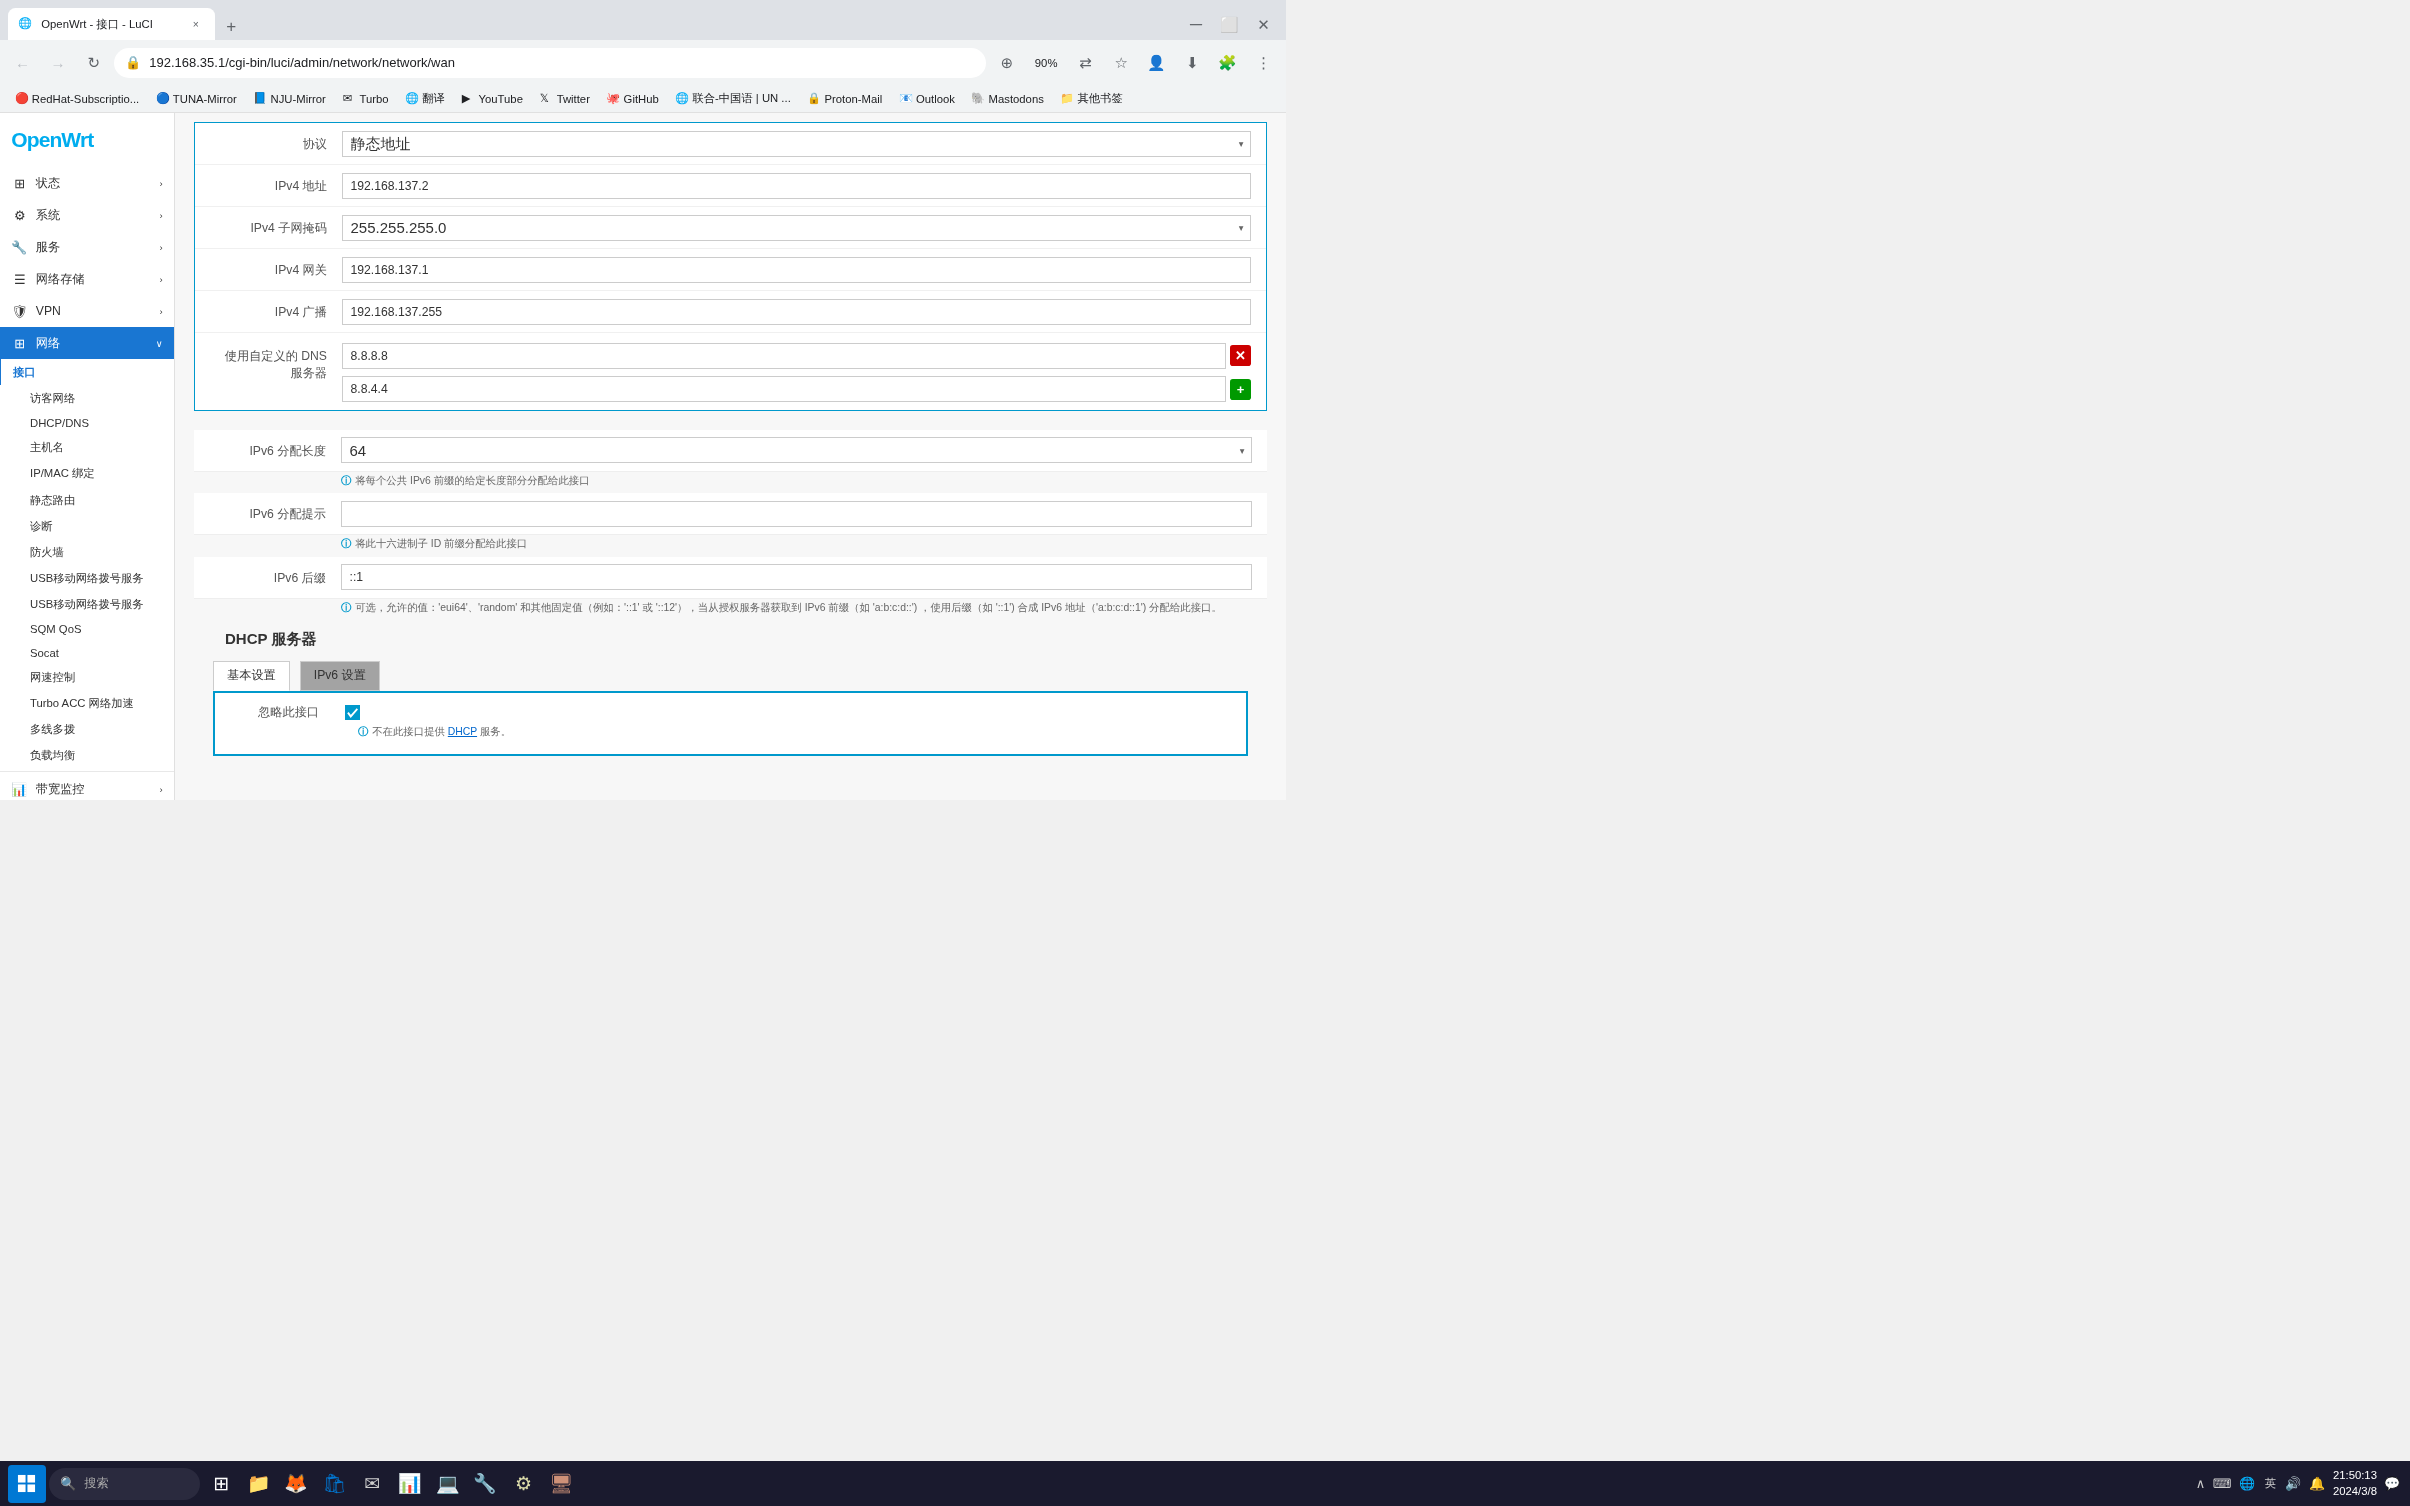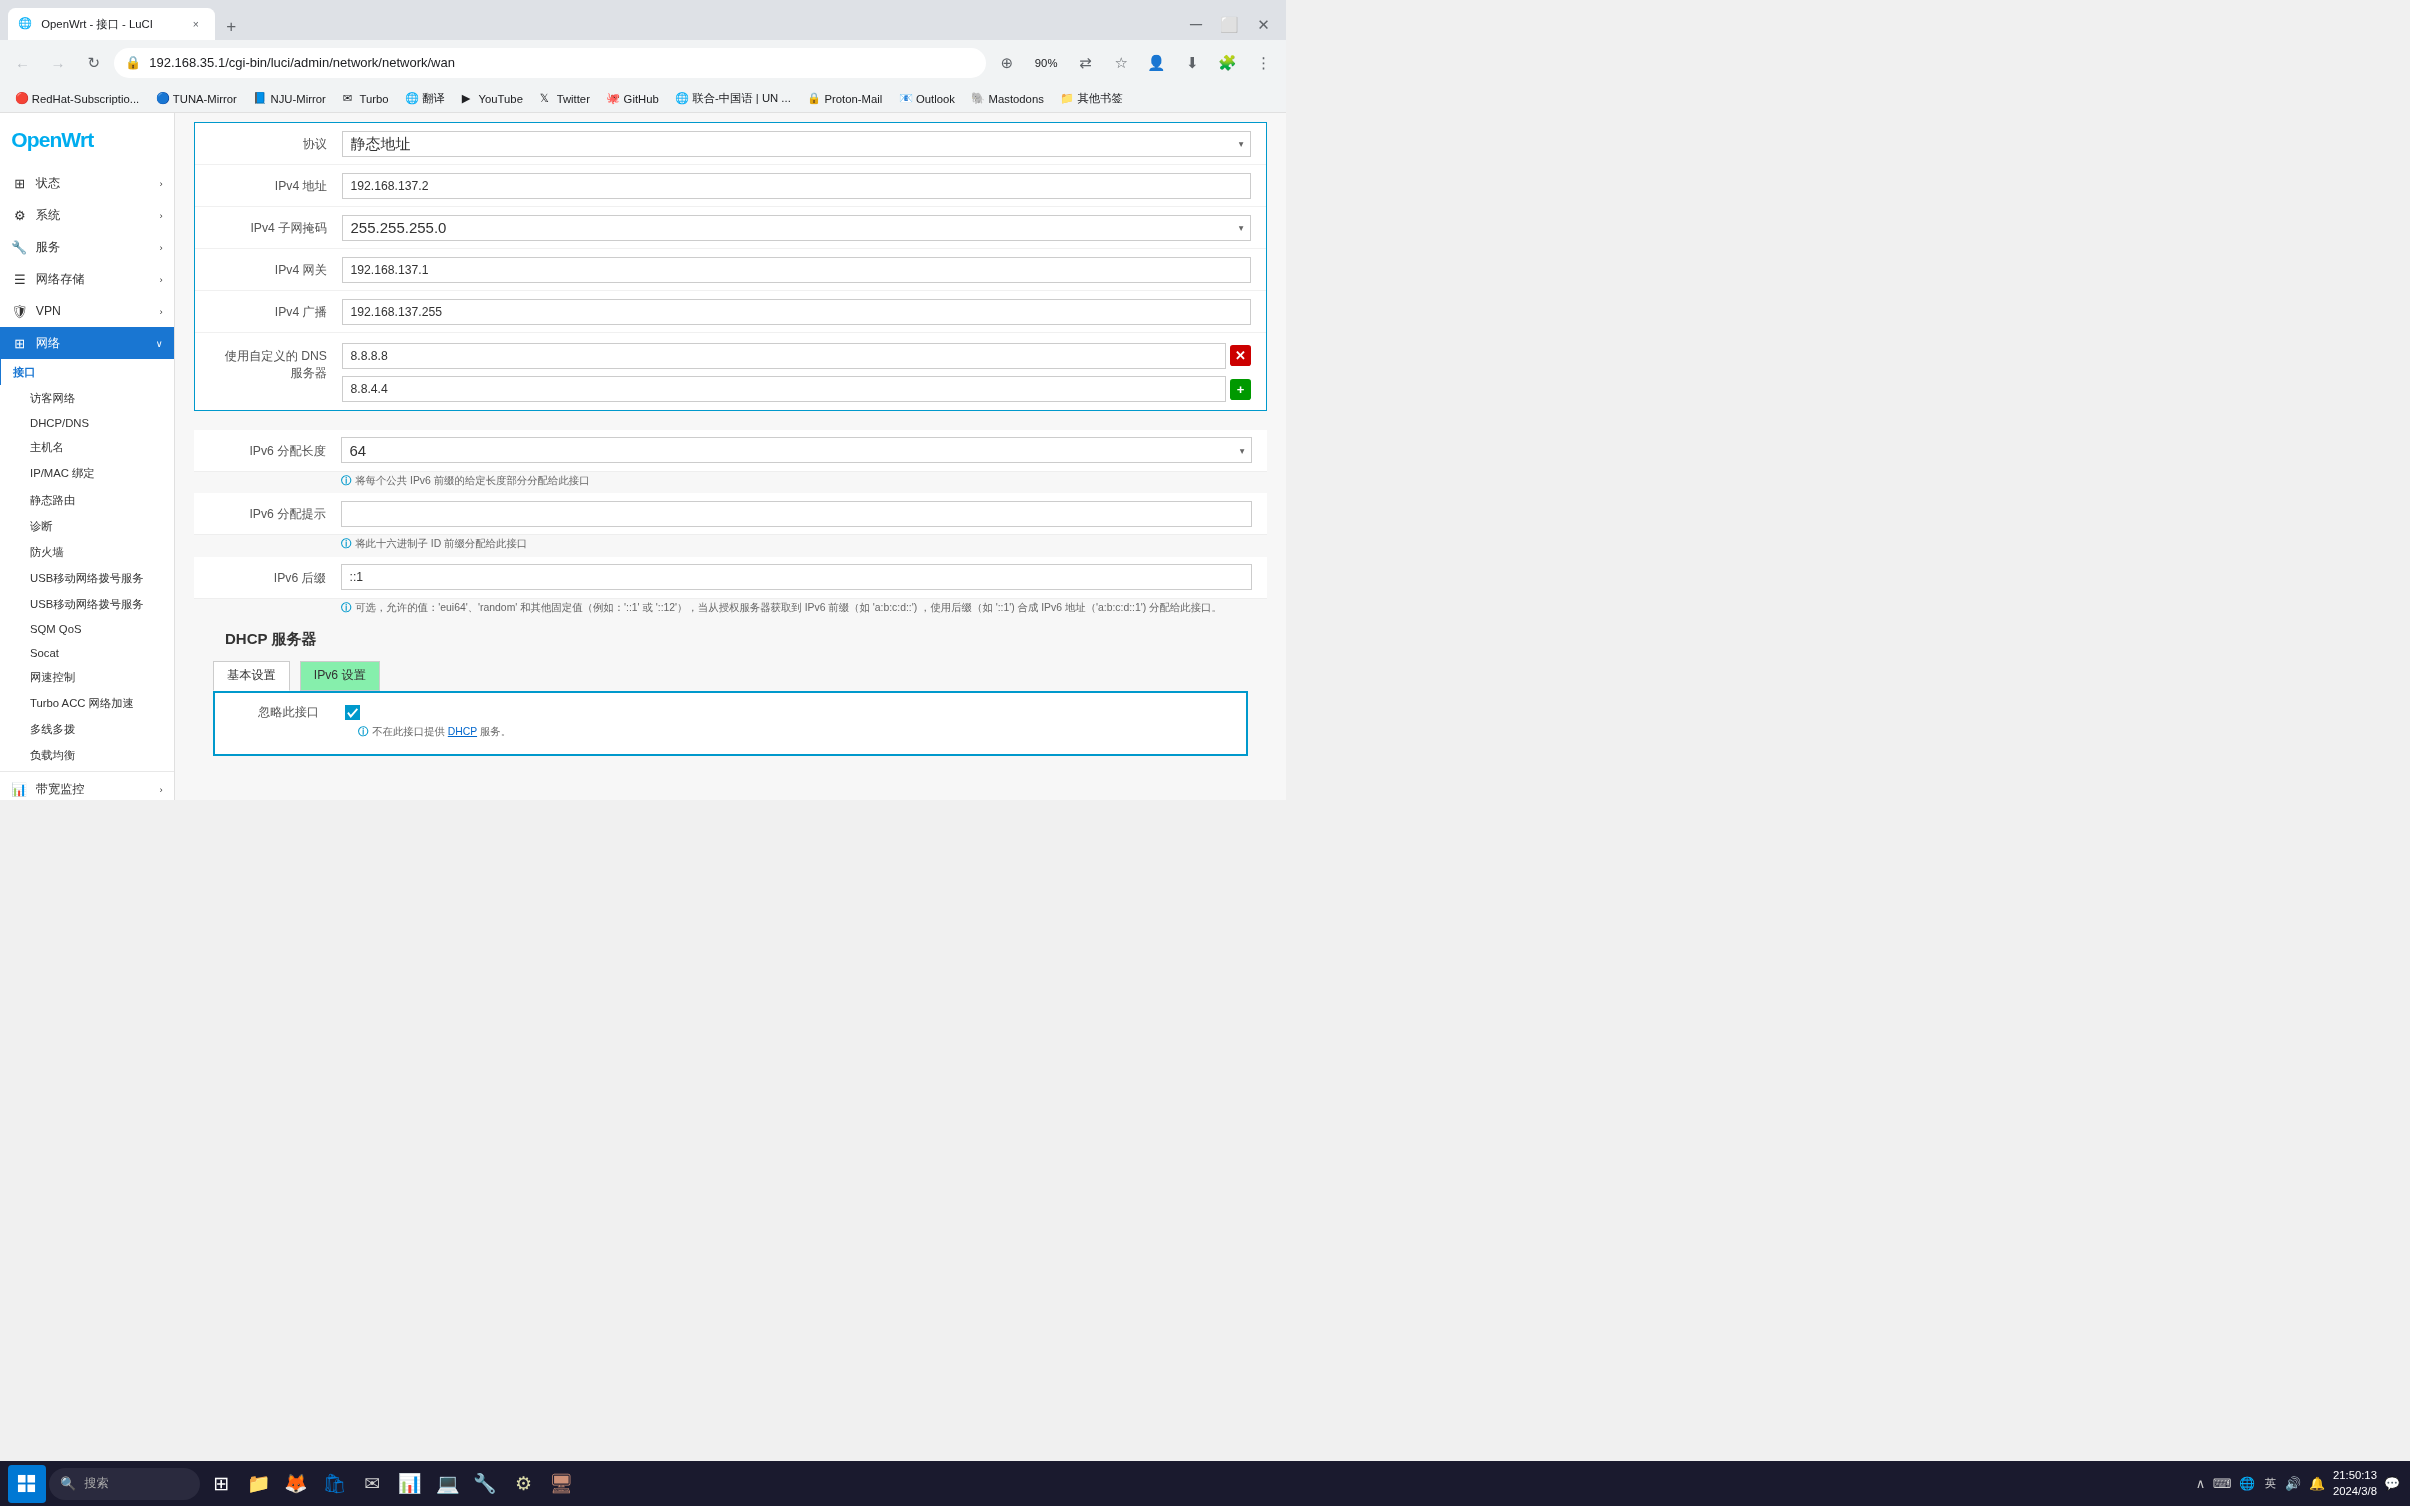--- a/index.html
+++ b/index.html
@@ -67,21 +67,21 @@
     .dns-btn-green { background: #009900; color: white; }
     .dns-inputs-container { display: flex; flex-direction: column; width: 100%; gap: 3.8px; }
     
     .form-hint { font-size: 10.4px; color: #666; padding: 1.9px 15px 5.6px 147px; display: flex; align-items: flex-start; gap: 3.8px; }
     .hint-icon { color: #0099cc; font-weight: bold; flex-shrink: 0; }
 
     
     .dhcp-section { padding: 0 19px; }
     .dhcp-title { font-size: 15px; font-weight: bold; color: #333; margin-bottom: 11.3px; margin-left: 12px; }
     .tabs { display: flex; gap: 10px; margin-bottom: 0; }
-    .tab { padding: 5.6px 13px; font-size: 12.2px; cursor: pointer; border: 0.9px solid #cccccc; background: #86efac; color: #333; }
+    .tab { padding: 5.6px 13px; font-size: 12.2px; cursor: pointer; border: 0.9px solid #cccccc; background: #a3a3a3; color: #333; }
     .tab.active { background: #ffffff; border-bottom: 0.9px solid #ffffff; color: #333; font-weight: 500; }
     .tab-content { border: 0.9px solid #cccccc; background: #ffffff; }
     .checkbox-styled { width: 15px; height: 15px; border: 1.9px solid #0099cc; background: #0099cc; display: flex; align-items: center; justify-content: center; cursor: pointer; flex-shrink: 0; }
     .checkbox-styled svg { width: 11.3px; height: 11.3px; }
     .dhcp-hint { font-size: 10.4px; color: #666; padding: 3.8px 15px 3.8px 128px; display: flex; align-items: center; gap: 3.8px; }
 
     
     .taskbar { position: fixed; bottom: 0; left: 0; right: 0; height: 45px; background: #1a1a2e; display: flex; align-items: center; padding: 0 7.5px; gap: 3.8px; z-index: 100; }
     .taskbar-start { width: 38px; height: 38px; background: #0078d4; border-radius: 3.8px; display: flex; align-items: center; justify-content: center; cursor: pointer; }
     .taskbar-search { display: flex; align-items: center; background: #2a2a3e; border-radius: 19px; height: 32px; padding: 0 11.3px; gap: 7.5px; min-width: 151px; }

